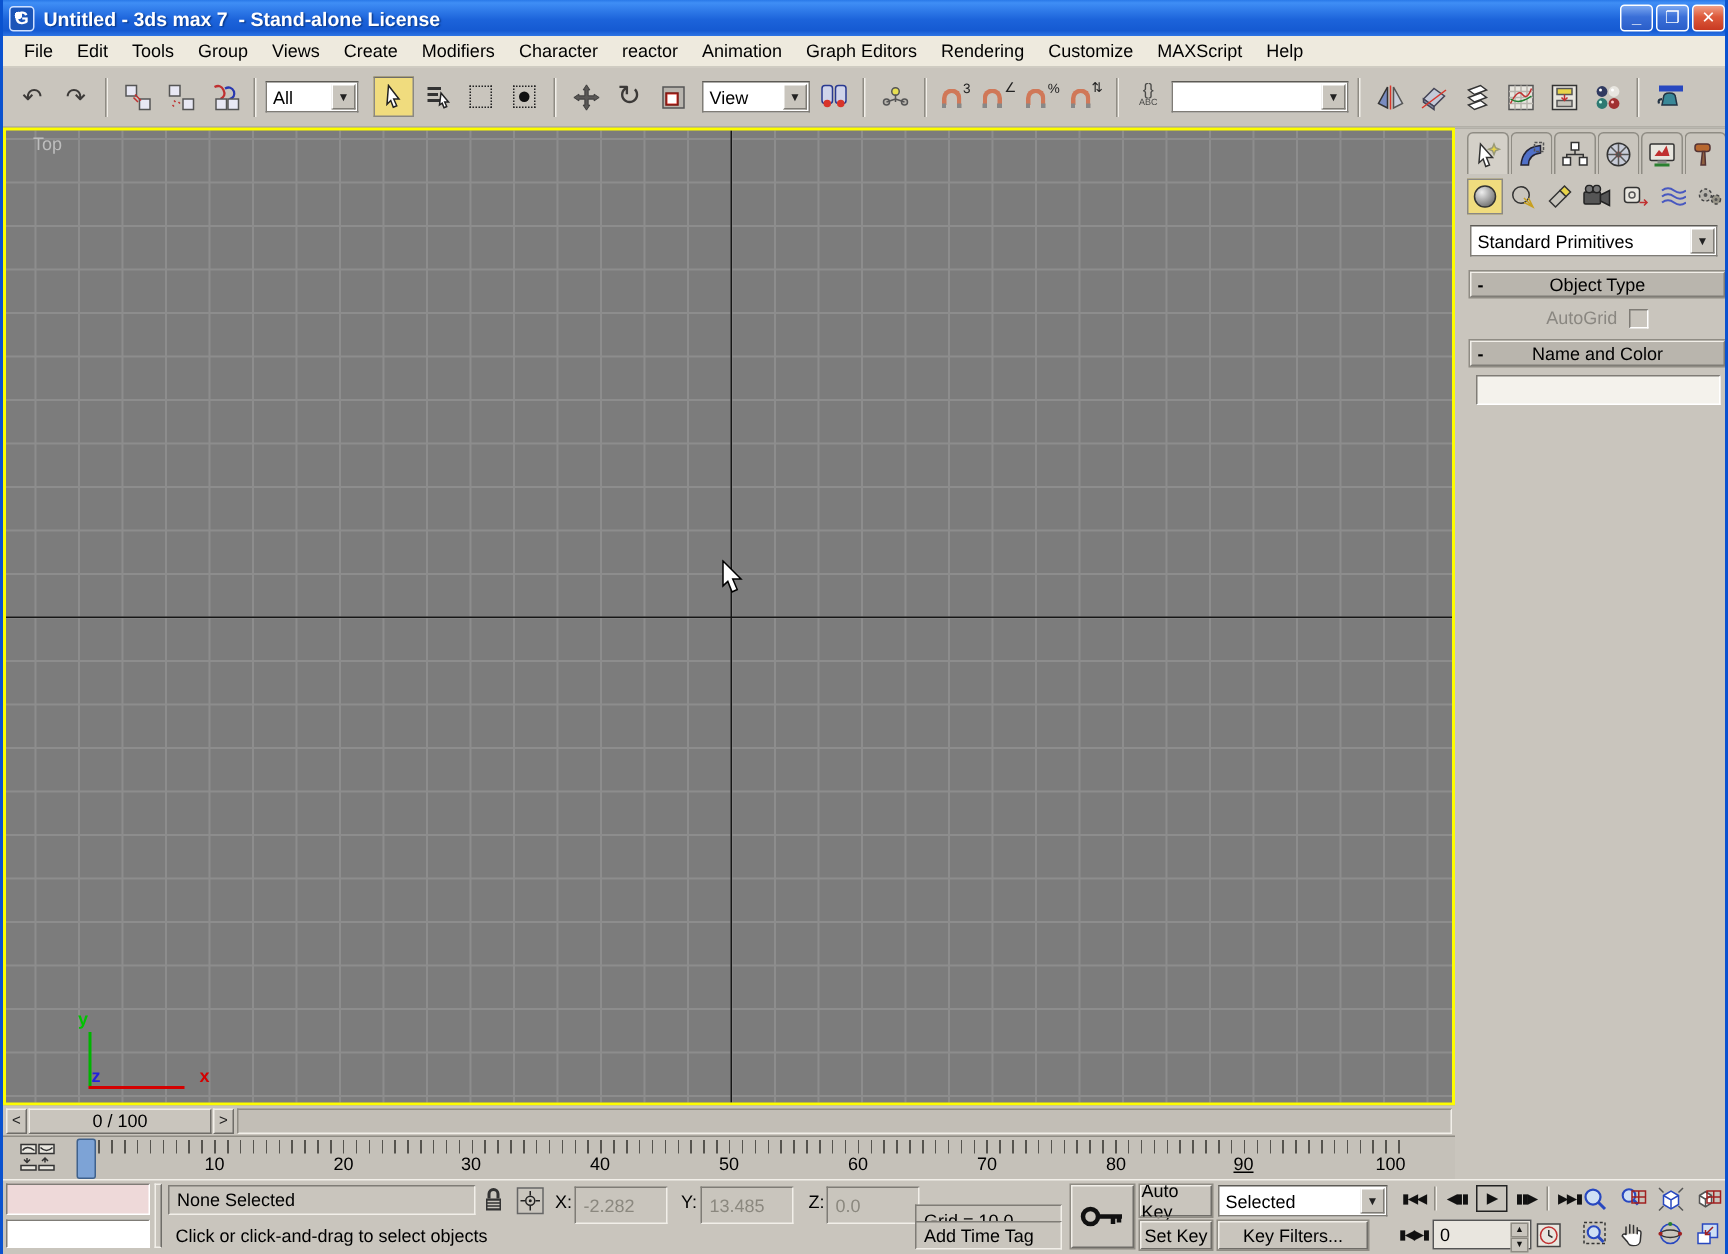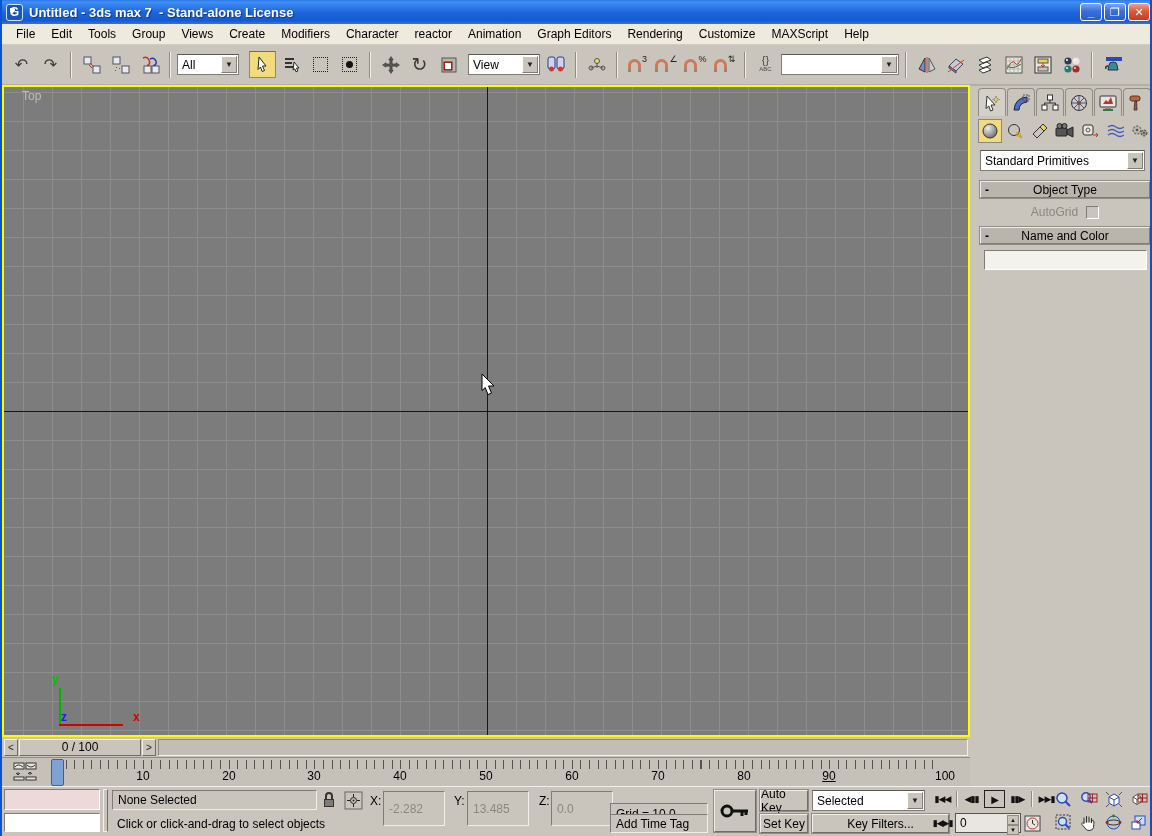--- a/index.html
+++ b/index.html
@@ -109,28 +109,28 @@
   .sunken{background:#c9c5bd;border:1px solid #7f7c76;border-bottom-color:#f2efe9;border-right-color:#f2efe9;
     font-size:12px;display:flex;align-items:center;padding:0 5px;color:#000;}
   .raised{background:#c9c5bd;border:1px solid #f2efe9;border-right-color:#6f6d68;border-bottom-color:#6f6d68;
     outline:1px solid #8f8c84;font-size:12px;display:flex;align-items:center;justify-content:center;color:#000;}
   #listener-pink{left:2px;top:2px;width:96px;height:21px;background:#eed9d9;border:1px solid #7f7c76;border-bottom-color:#fff;border-right-color:#fff;}
   #listener-white{left:2px;top:26px;width:96px;height:19px;background:#fff;border:1px solid #7f7c76;border-bottom-color:#fff;border-right-color:#fff;}
   #splitter{left:101px;top:2px;width:5px;height:43px;background:#c9c5bd;border:1px solid #f2efe9;border-right-color:#6f6d68;}
   #sel-status{left:110px;top:3px;width:205px;height:20px;}
   #prompt-line{left:110px;top:27px;width:494px;height:20px;border:none;background:transparent;}
   .coord-label{font-size:12px;color:#000;}
-  .coord-field{width:62px;height:35px;color:#8b887f;}
+  .coord-field{width:62px;height:25px;color:#8b887f;}
   #grid-box{left:608px;top:16px;width:98px;height:21px;}
   #timetag-box{left:608px;top:27px;width:98px;height:19px;}
   #key-btn{left:712px;top:3px;width:42px;height:42px;}
   #autokey{left:758px;top:3px;width:48px;height:21px;}
   #setkey{left:758px;top:27px;width:48px;height:19px;}
   #keymode-dd{left:810px;top:3px;width:113px;height:21px;}
-  #keyfilters{left:810px;top:27px;width:137px;height:19px;}
+  #keyfilters{left:810px;top:27px;width:100px;height:19px;}
   .pb{font-size:9px;letter-spacing:-1px;color:#111;width:21px;height:18px;display:flex;align-items:center;justify-content:center;flex:none;}
   #playback{left:930px;top:3px;display:flex;gap:2px;align-items:center;}
   #pb-row2{left:930px;top:26px;display:flex;gap:2px;align-items:center;}
   #frame-field{width:66px;height:20px;background:#e9e6df;border:1px solid #555;font-size:12px;display:flex;align-items:center;padding:0 4px;position:relative;}
   .spin{position:absolute;right:1px;top:1px;bottom:1px;width:12px;display:flex;flex-direction:column;}
   .spin span{flex:1;font-size:6px;line-height:8px;text-align:center;background:#c9c5bd;border:1px solid #8f8c84;color:#111;}
   #navcluster{left:1052px;top:3px;display:flex;gap:6px;}
   #navcluster2{left:1052px;top:26px;display:flex;gap:6px;}
   .nav-btn{width:19px;height:19px;display:flex;align-items:center;justify-content:center;}
   .glyph{font-size:16px;color:#3c3a38;}
@@ -501,21 +501,21 @@
       <span class="ruler-num" style="left:9px;">0</span>
       <span class="ruler-num" style="left:95px;">10</span>
       <span class="ruler-num" style="left:181px;">20</span>
       <span class="ruler-num" style="left:266px;">30</span>
       <span class="ruler-num" style="left:352px;">40</span>
       <span class="ruler-num" style="left:438px;">50</span>
       <span class="ruler-num" style="left:524px;">60</span>
       <span class="ruler-num" style="left:610px;">70</span>
       <span class="ruler-num" style="left:696px;">80</span>
       <span class="ruler-num" style="left:781px;text-decoration:underline;">90</span>
-      <span class="ruler-num" style="left:897px;">100</span>
+      <span class="ruler-num" style="left:879px;">100</span>
     </div>
     <span id="frame-marker"></span>
   </div>
 
   <div id="statusbar" class="abs">
     <span id="listener-pink" class="abs"></span>
     <span id="listener-white" class="abs"></span>
     <span id="splitter" class="abs"></span>
 
     <span id="sel-status" class="abs sunken">None Selected</span>

